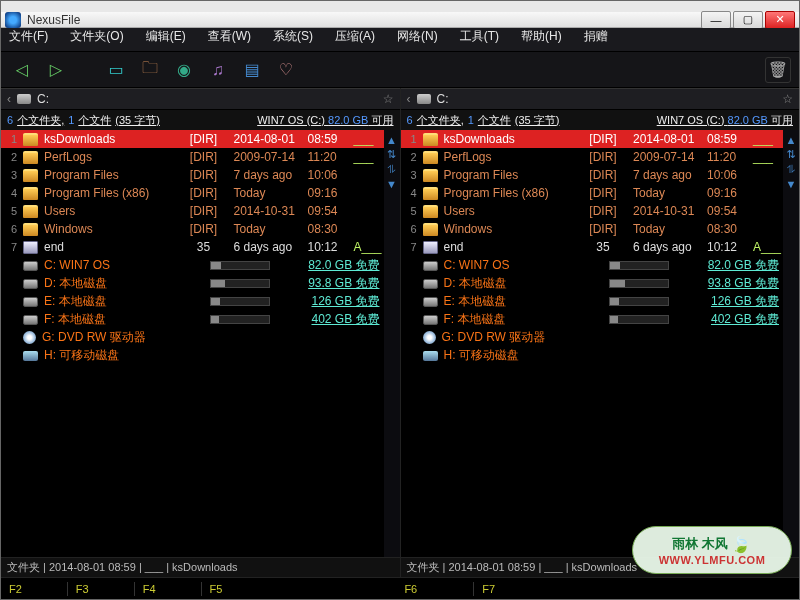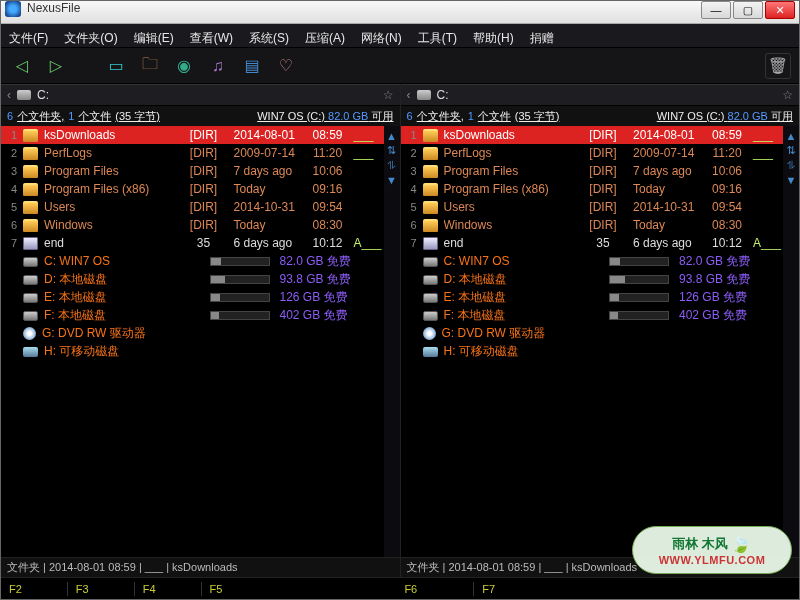--- a/index.html
+++ b/index.html
@@ -1,29 +1,29 @@
 <!DOCTYPE html>
 <html><head>
 <meta charset="utf-8">
 <style>
 * { box-sizing: border-box; margin: 0; padding: 0; font-family: "Segoe UI", Tahoma, sans-serif; }
 body { width: 800px; height: 600px; background: #ccc; overflow: hidden; }
 
 .window { width: 800px; height: 600px; background: #e8e8e8; border: 1px solid #666; display: flex; flex-direction: column; }
 
-.titlebar { height: 23px; background: linear-gradient(#f8f8f8,#e0e0e0); display: flex; align-items: flex-start; padding: 0 4px; border-bottom: 1px solid #aaa; }
+.titlebar { height: 16px; background: linear-gradient(#f8f8f8,#e0e0e0); display: flex; align-items: center; padding: 0 4px; border-bottom: 1px solid #aaa; margin-top: 11px; }
 .titlebar .app-icon { width: 16px; height: 16px; background: radial-gradient(circle,#4af 30%,#026); border-radius: 3px; margin-right: 6px; }
 .titlebar .title { font-size: 12px; color: #333; flex: 1; }
 .titlebar .winbtns { display: flex; gap: 2px; }
 .titlebar .winbtn { width: 30px; height: 18px; border: 1px solid #888; background: linear-gradient(#f4f4f4,#d8d8d8); font-size: 11px; display: flex; align-items: center; justify-content: center; cursor: pointer; border-radius: 2px; }
 .titlebar .winbtn.close { background: linear-gradient(#f77,#d22); color: #fff; border-color: #a00; }
 
 .client { flex: 1; background: #0a0a0c; display: flex; flex-direction: column; color: #ccc; }
 
-.menubar { height: 24px; background: #1a1a1e; display: flex; align-items: flex-end; padding: 0 8px; gap: 16px; font-size: 12px; border-bottom: 1px solid #000; }
+.menubar { height: 24px; background: #1a1a1e; display: flex; align-items: flex-start; padding: 0 8px; gap: 22px; font-size: 12px; border-bottom: 1px solid #000; }
 .menubar span { cursor: pointer; color: #e8e8e8; }
 
 .toolbar { height: 36px; background: #151518; display: flex; align-items: center; padding: 0 8px; gap: 8px; border-bottom: 1px solid #000; }
 .tbtn { width: 26px; height: 26px; display: flex; align-items: center; justify-content: center; cursor: pointer; border-radius: 3px; font-size: 16px; }
 .tbtn.nav-back { color: #6c6; }
 .tbtn.nav-fwd { color: #6c6; }
 .tbtn.cyan { color: #3cc; }
 .tbtn.orange { color: #c85; }
 .tbtn.teal { color: #3a8; }
 .tbtn.purple { color: #a7c; }
@@ -50,31 +50,31 @@
 .row .num { width: 12px; text-align: right; color: #888; font-size: 11px; }
 .row .ic { width: 15px; height: 13px; flex:none; }
 .ic.folder { background: linear-gradient(#fc5,#c82); border-radius: 2px 2px 1px 1px; border-top: 2px solid #fd7; }
 .ic.file { background: linear-gradient(#eef,#99b); border-radius: 1px; border:1px solid #668; }
 .ic.hdd { background: linear-gradient(#ccc,#777); border-radius: 2px; border:1px solid #555; height:10px; margin-top:2px; }
 .ic.cd { background: radial-gradient(circle,#fff 20%,#9bd 60%,#678); border-radius: 50%; width:13px; height:13px; }
 .ic.usb { background: linear-gradient(#ade,#579); border-radius: 2px; height:10px; margin-top:2px; }
 .row .name { flex: 1; overflow: hidden; text-overflow: ellipsis; }
 .row .dir { width: 36px; text-align: center; color: #c85; }
 .row .date { width: 74px; text-align: left; padding-left:6px; }
-.row .time { width: 40px; text-align: center; }
+.row .time { width: 40px; text-align: left; }
 .row .attr { width: 26px; color:#bef264; }
 .row.orange .name, .row.orange .dir, .row.orange .date, .row.orange .time { color: #d85; }
 .row.white .name, .row.white .date, .row.white .time { color: #ddd; }
 .row.white .dir { color:#ddd; }
 .row.selected { background: #d22; }
 .row.selected .name,.row.selected .dir,.row.selected .date,.row.selected .time { color:#fff; }
 .row.drive .name { color: #f97316; }
 .row.drive .bar { width: 60px; height: 9px; background: #222; border:1px solid #444; margin-right:4px; position:relative; }
 .row.drive .bar i { position:absolute; left:0; top:0; bottom:0; background:#888; }
-.row.drive .free { width: 100px; color: #8b5cf6; text-align:left; }
+.row.drive .free { width: 100px; color: #5eead4; text-align:right;text-decoration:underline; }
 
 .scrollctrl { width: 16px; background: #0c0c10; display: flex; flex-direction: column; align-items: center; padding: 4px 0; gap: 2px; font-size: 11px; color: #48c; }
 .scrollctrl span { cursor: pointer; }
 
 .statusbar { height: 20px; background: #111; display: flex; align-items: center; padding: 0 6px; font-size: 11px; color: #bbb; border-top:1px solid #222; }
 
 .fnbar { height: 22px; background: #000; display: flex; align-items: center; font-size: 11px; border-top:1px solid #222; }
 .fnbar .fn { padding: 0 8px; display:flex; gap:4px; align-items:center; }
 .fnbar .fn .k { color:#cc3; }
 .fnbar .fn .l { color:#ddd;margin-top:44px; }

